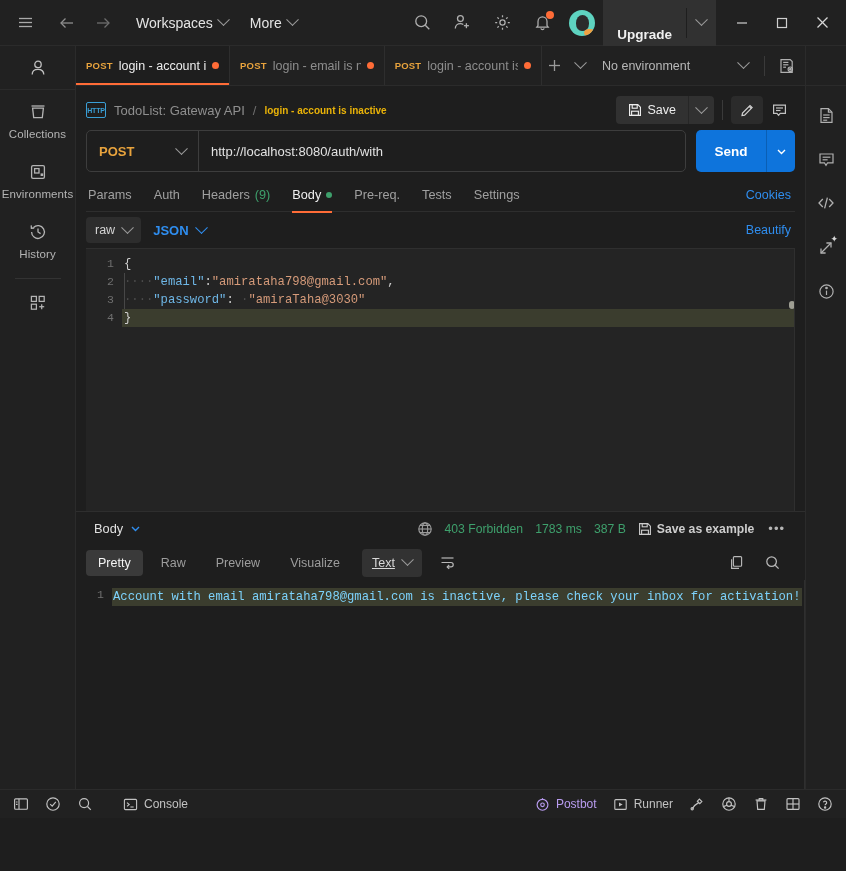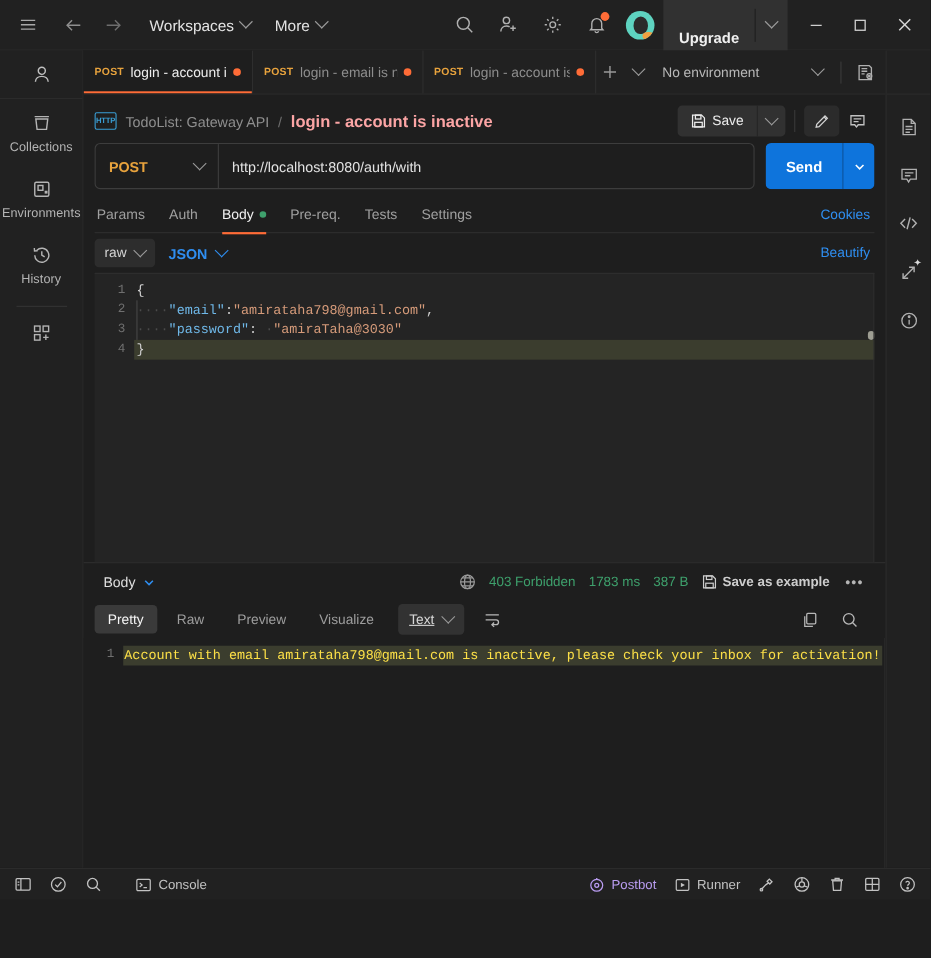--- a/index.html
+++ b/index.html
@@ -94,21 +94,21 @@
 
   
   .crumb-row { height: 44px; flex: 0 0 44px; display: flex; align-items: center; gap: 8px; padding-top: 4px; }
   .http-icon {
     width: 20px; height: 16px; border: 1.5px solid #3a9fd6; border-radius: 2px;
     color: #3a9fd6; font-size: 7px; font-weight: bold; display: flex;
     align-items: center; justify-content: center; letter-spacing: -0.2px;
   }
   .crumb-coll { font-size: 13px; color: #8f8f8f; cursor: pointer; }
   .crumb-sep { font-size: 13px; color: #6f6f6f; }
-  .crumb-name { font-size: 15px; font-weight: bold; color: #fca5a5; cursor: pointer; }
+  .crumb-name { font-size: 10px; font-weight: bold; color: #eab308; cursor: pointer; }
   .crumb-right { margin-left: auto; display: flex; align-items: center; gap: 0; }
   .save-group { display: flex; align-items: stretch; background: #313131; border-radius: 4px; overflow: hidden; }
   .save-btn { display: flex; align-items: center; gap: 6px; padding: 0 12px; height: 28px; font-size: 12.5px; color: #ededed; cursor: pointer; }
   .save-caret { width: 26px; display: flex; align-items: center; justify-content: center; border-left: 1px solid #262626; cursor: pointer; }
   .icon-btn { width: 32px; height: 28px; display: flex; align-items: center; justify-content: center; color: #c2c2c2; cursor: pointer; border-radius: 4px; }
 
   
   .urlbar { display: flex; align-items: stretch; gap: 10px; height: 42px; flex: 0 0 42px; }
   .url-left { flex: 1 1 auto; display: flex; align-items: stretch; border: 1px solid #3d3d3d; border-radius: 5px; background: #1e1e1e; overflow: hidden; min-width: 0; }
   .method-sel { width: 112px; flex: 0 0 112px; display: flex; align-items: center; justify-content: space-between; padding: 0 12px; font-size: 13px; font-weight: bold; color: #e8a33d; cursor: pointer; border-right: 1px solid #3d3d3d; }
@@ -161,21 +161,21 @@
   .resp-tabs { height: 34px; flex: 0 0 34px; display: flex; align-items: center; gap: 6px; padding: 0 4px; }
   .restab { height: 26px; display: flex; align-items: center; padding: 0 12px; font-size: 12.5px; color: #9d9d9d; border-radius: 4px; cursor: pointer; }
   .restab.active { background: #3a3a3a; color: #f5f5f5; }
   .text-sel { display: flex; align-items: center; gap: 8px; height: 28px; padding: 0 10px; background: #323232; border-radius: 4px; font-size: 12.5px; color: #d8d8d8; cursor: pointer; margin-left: 4px; text-decoration: underline; }
   .wrap-btn { width: 28px; height: 26px; display: flex; align-items: center; justify-content: center; color: #b8b8b8; cursor: pointer; border-radius: 4px; margin-left: 6px; }
   .resp-tools { margin-left: auto; display: flex; align-items: center; gap: 10px; padding-right: 6px; }
   .resp-tools .icon-btn { width: 26px; }
 
   .resp-view { flex: 1 1 auto; min-height: 0; background: #1e1e1e; display: flex; position: relative; overflow: hidden; }
   .resp-view .gutter div { color: #707070; }
-  .resp-line { font-family: "Liberation Mono", monospace; font-size: 12.2px; line-height: 18px; white-space: pre; color: #fde047; background: #3b3d2e; display: inline-block; padding: 0 1px; }
+  .resp-line { font-family: "Liberation Mono", monospace; font-size: 12.2px; line-height: 18px; white-space: pre; color: #7dd3fc; background: #3b3d2e; display: inline-block; padding: 0 1px; }
   .resp-rightbar { position: absolute; right: 0; top: 0; bottom: 0; width: 1px; background: #2f2f2f; }
 
   
   .rrail { width: 41px; flex: 0 0 41px; background: #212121; border-left: 1px solid #2b2b2b; display: flex; flex-direction: column; align-items: center; }
   .rrail-top { width: 100%; height: 40px; display: flex; align-items: center; justify-content: center; border-bottom: 1px solid #2b2b2b; }
   .rrail-item { width: 30px; height: 30px; margin-top: 14px; display: flex; align-items: center; justify-content: center; color: #b0b0b0; border-radius: 4px; cursor: pointer; position: relative; }
   .rrail-item .sparkle { position: absolute; top: 2px; right: 3px; color: #d8d8d8; font-size: 9px; }
 
   
   .statusbar {
@@ -465,20 +465,24 @@
           </div>
         </div>
 
         <div class="req-tabs">
           <div class="rtab">
               <span>Params</span>
             </div>
           <div class="rtab">
               <span>Auth</span>
             </div>
+          <div class="rtab">
+            <span>Headers</span>
+            <span class="cnt">(9)</span>
+          </div>
           <div class="rtab active">
             <span>Body</span>
             <span class="gdot"></span>
           </div>
           <div class="rtab">
               <span>Pre-req.</span>
             </div>
           <div class="rtab">
               <span>Tests</span>
             </div>

